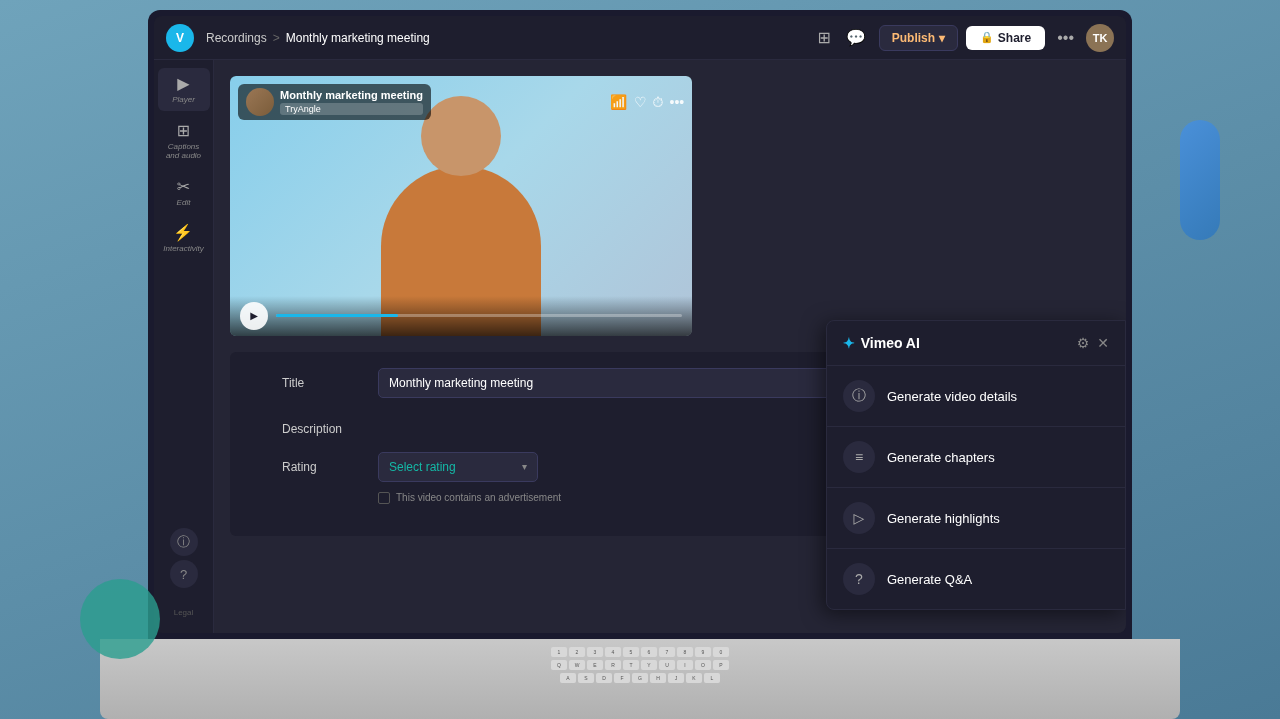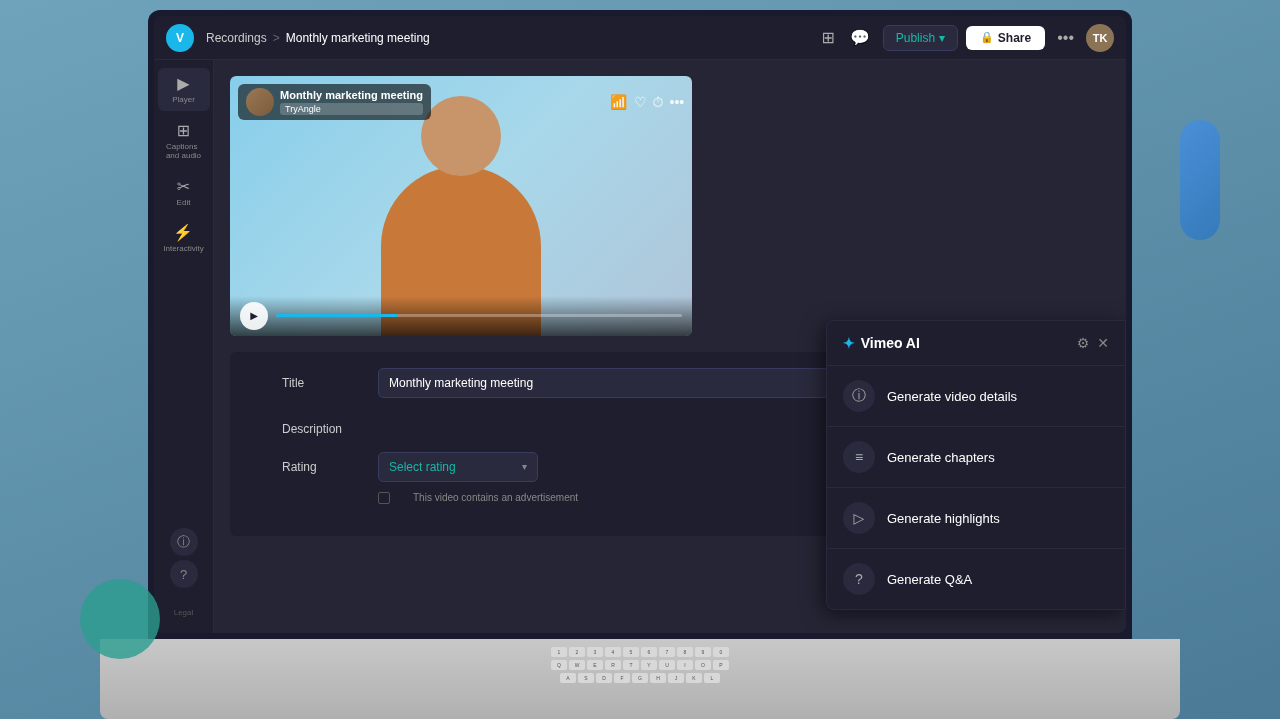--- a/index.html
+++ b/index.html
@@ -148,28 +148,29 @@
       border-radius: 4px;
       display: flex;
       align-items: center;
       justify-content: center;
       font-size: 16px;
     }
 
     .publish-btn {
       background: #2a2a3e;
       border: 1px solid #3a3a5e;
-      color: #14b8a6;
+      color: #fdba74;
       border-radius: 6px;
       padding: 5px 12px;
       font-size: 12px;
       cursor: pointer;
       display: flex;
       align-items: center;
       gap: 4px;
+      font-weight: bold;
     }
 
     .share-btn {
       background: #fff;
       border: none;
       color: #1e1e2e;
       border-radius: 6px;
       padding: 5px 14px;
       font-size: 12px;
       font-weight: 600;
@@ -230,21 +231,23 @@
     .sidebar-item.active { background: #2a2a3e; }
 
     .sidebar-icon {
       font-size: 16px;
       color: #aaa;
     }
 
     .sidebar-label {
       font-size: 8px;
       color: #888;
+      text-align: center;
       line-height: 1.2;
+      font-style: italic;
     }
 
     .sidebar-spacer { flex: 1; }
 
     .sidebar-bottom {
       display: flex;
       flex-direction: column;
       align-items: center;
       gap: 4px;
       padding-bottom: 8px;
@@ -495,21 +498,21 @@
     .rating-help-text {
       font-size: 10px;
       color: #666;
       max-width: 300px;
       line-height: 1.4;
     }
 
     .ad-checkbox-row {
       display: flex;
       align-items: center;
-      gap: 23px;
+      gap: 6px;
       margin-top: 6px;
     }
 
     .ad-checkbox {
       width: 12px;
       height: 12px;
       border: 1px solid #555;
       border-radius: 2px;
       background: transparent;
     }

